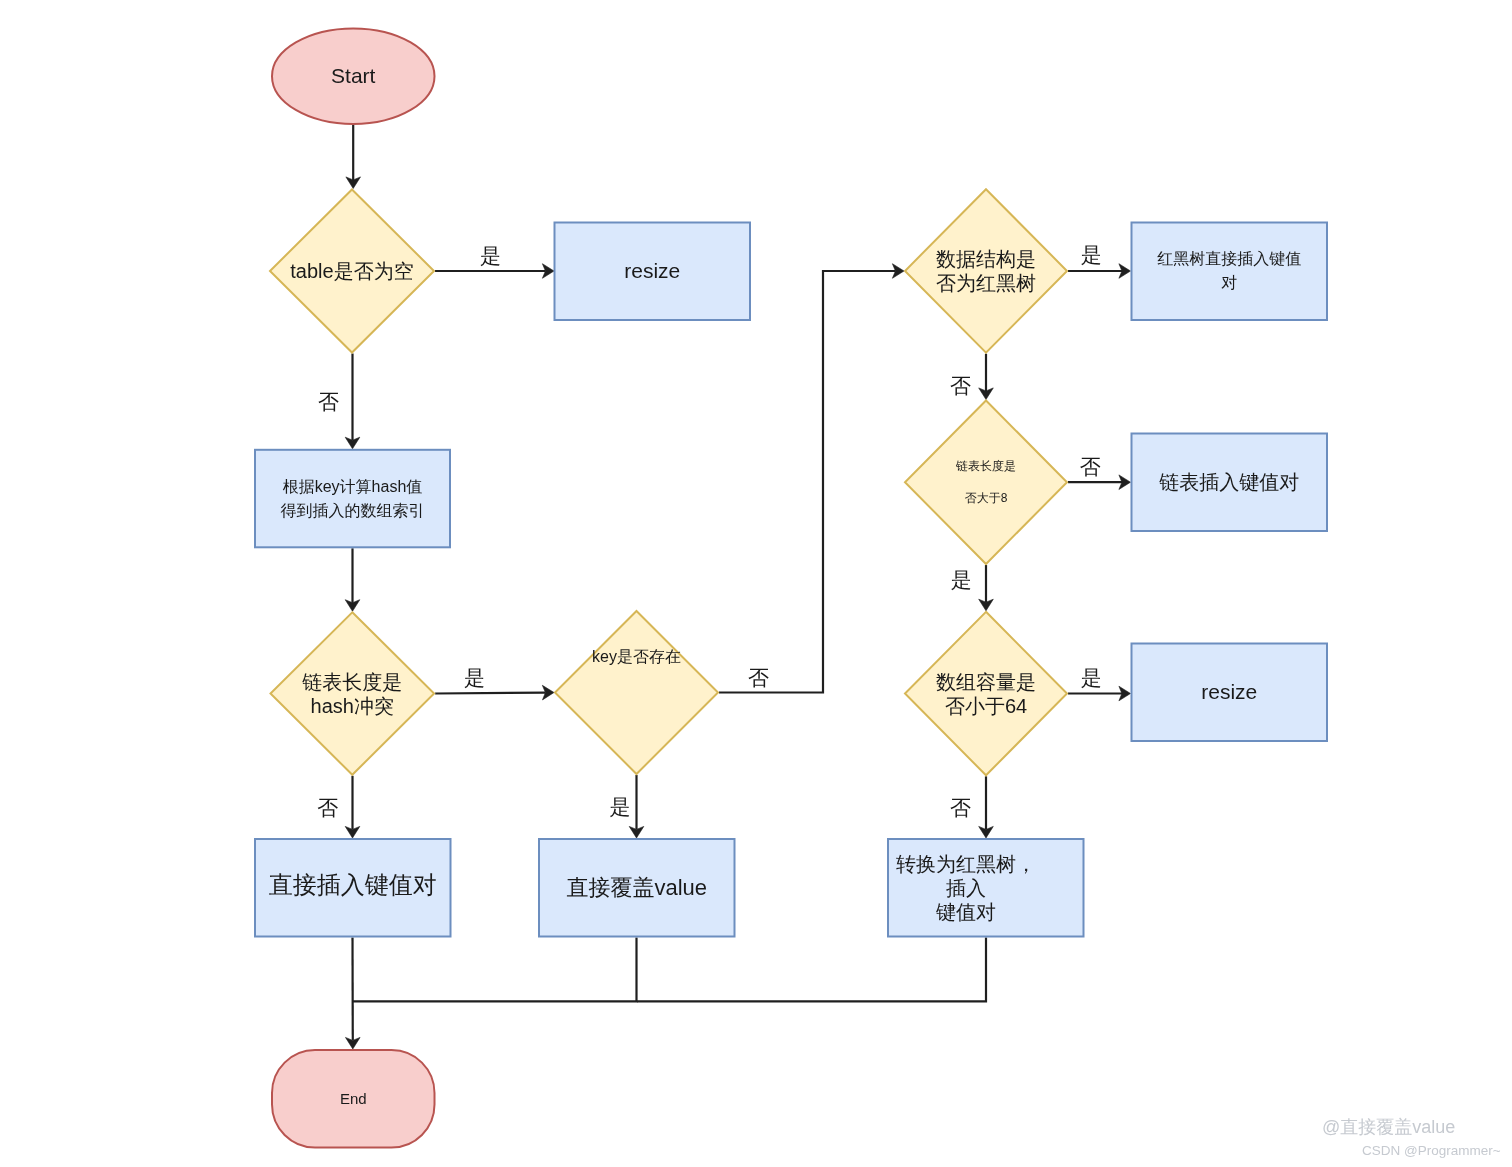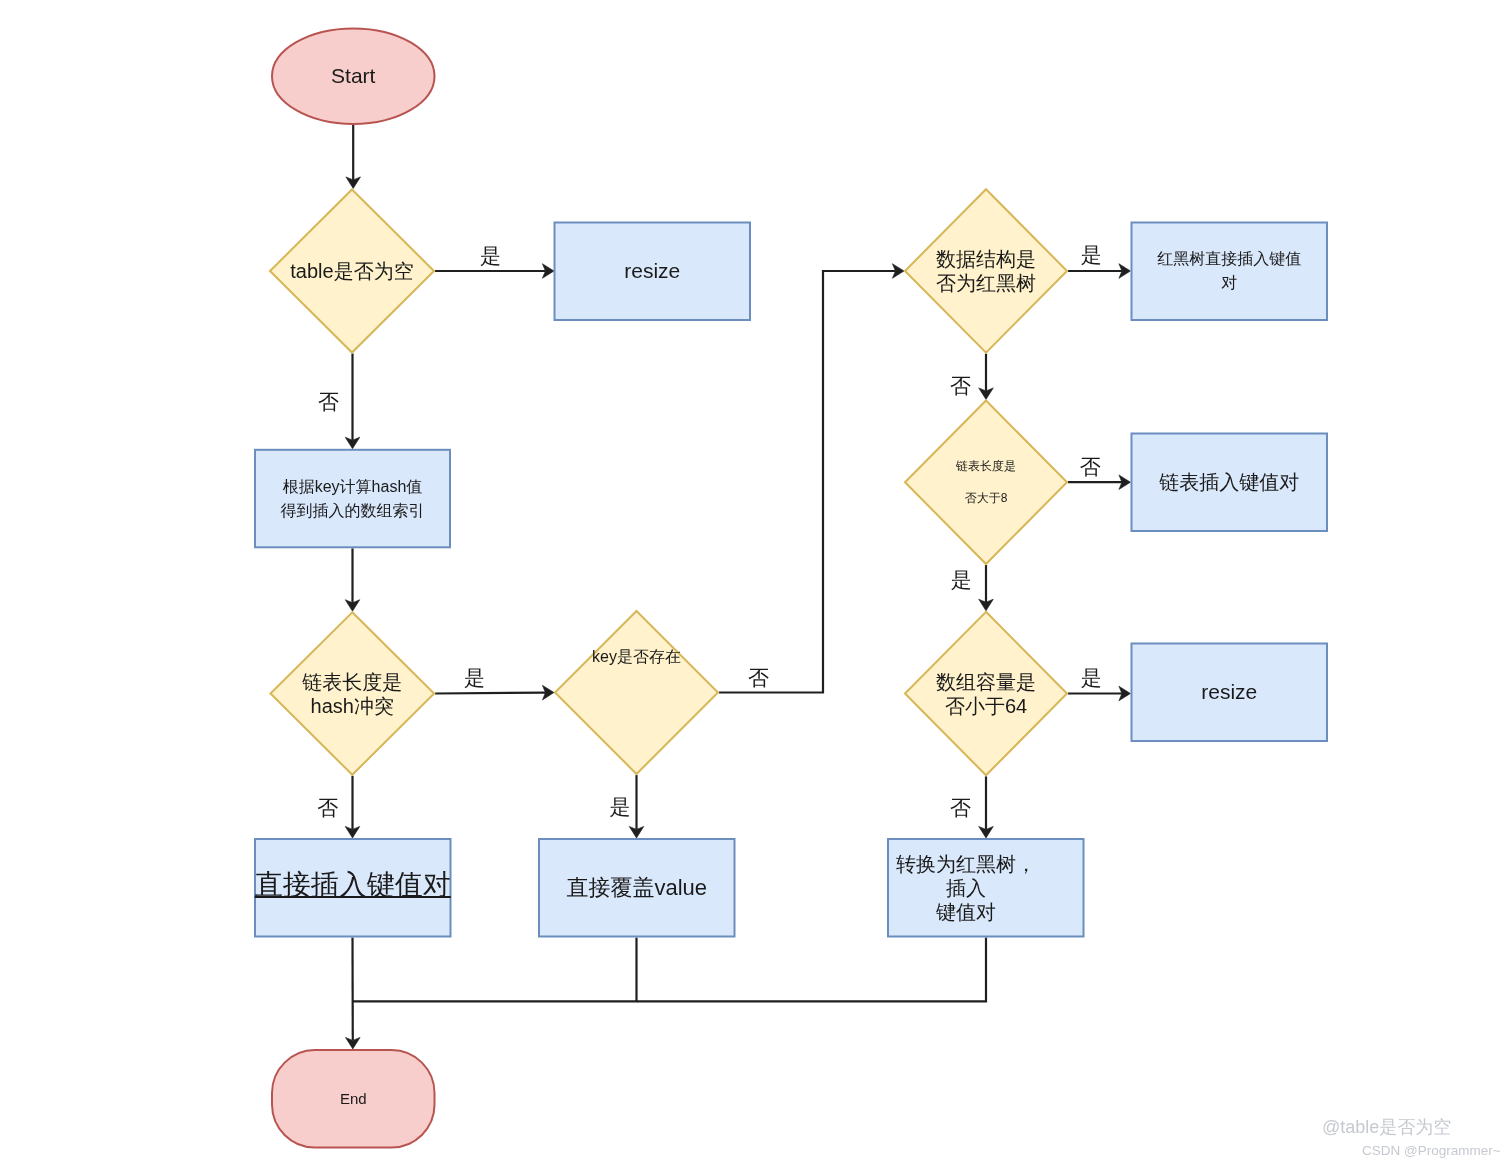--- a/index.html
+++ b/index.html
@@ -87,33 +87,33 @@
       <div class="node-label" style="left: 904px; top: 188.2px; width: 164px; height: 165.5px; font-size: 20px; line-height: 24px;">数据结构是
 否为红黑树</div>
       <div class="node-label" style="left: 1130.5px; top: 221.5px; width: 197.5px; height: 99.5px; font-size: 16px; line-height: 24px;">红黑树直接插入键值
 对</div>
       <div class="node-label" style="left: 904px; top: 399.5px; width: 164px; height: 165.5px; font-size: 12px; line-height: 32px;">链表长度是
 否大于8</div>
       <div class="node-label" style="left: 1130.5px; top: 432.5px; width: 197.5px; height: 99.5px; font-size: 20px; line-height: 24px; border-radius: 10px;">链表插入键值对</div>
       <div class="node-label" style="left: 904px; top: 610.8px; width: 164px; height: 165.5px; font-size: 20px; line-height: 24px;">数组容量是
 否小于64</div>
       <div class="node-label" style="left: 1130.5px; top: 642.5px; width: 197.5px; height: 99.5px; font-size: 21px; line-height: 24px;">resize</div>
-      <div class="node-label" style="left: 254px; top: 838px; width: 197.5px; height: 93px; font-size: 28px; line-height: 24px; text-decoration: underline;">直接插入键值对</div>
+      <div class="node-label" style="left: 254px; top: 838px; width: 197.5px; height: 93px; font-size: 24px; line-height: 24px;">直接插入键值对</div>
       <div class="node-label" style="left: 538px; top: 838px; width: 197.5px; height: 99.5px; font-size: 22px; line-height: 24px;">直接覆盖value</div>
       <div class="node-label" style="left: 887px; top: 838px; width: 158px; height: 99.5px; font-size: 20px; line-height: 24px;">转换为红黑树，插入
 键值对</div>
       <div class="node-label" style="left: 271px; top: 1049px; width: 164.5px; height: 99.6px; font-size: 15px; line-height: 24px;">End</div>
       <div class="edge-label" style="left: 490.4px; top: 254.6px;">是</div>
       <div class="edge-label" style="left: 328.5px; top: 401px;">否</div>
       <div class="edge-label" style="left: 474.4px; top: 676.9px;">是</div>
       <div class="edge-label" style="left: 327.7px; top: 806.7px;">否</div>
       <div class="edge-label" style="left: 620px; top: 806.3px;">是</div>
       <div class="edge-label" style="left: 758.4px; top: 677.3px;">否</div>
       <div class="edge-label" style="left: 1091.2px; top: 254.4px;">是</div>
       <div class="edge-label" style="left: 960.5px; top: 384.9px;">否</div>
       <div class="edge-label" style="left: 1090.2px; top: 466.1px;">否</div>
       <div class="edge-label" style="left: 961.2px; top: 579.4px;">是</div>
       <div class="edge-label" style="left: 1091.3px; top: 677.3px;">是</div>
       <div class="edge-label" style="left: 960.6px; top: 806.7px;">否</div>
     </div>
-  <div class="watermark" id="wm1">@table是否为空</div>
+  <div class="watermark" id="wm1">@直接覆盖value</div>
   <div class="watermark" id="wm2">CSDN @Programmer~</div>
 </div>
 
 </body></html>

